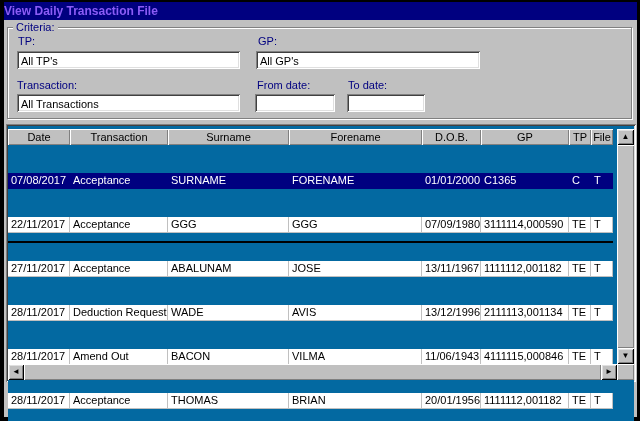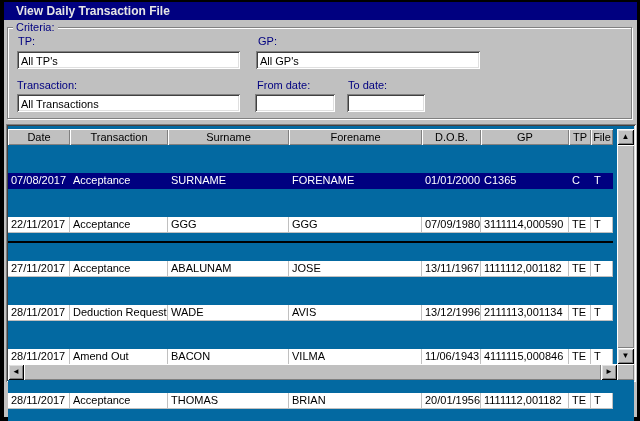--- a/index.html
+++ b/index.html
@@ -8,22 +8,22 @@
     position:relative;width:640px;height:421px;background:#c0c0c0;
     font-family:"Liberation Sans",sans-serif;color:#000;overflow:hidden;
   }
   .bstrip{position:absolute;background:#000;}
   .b-left{left:0;top:0;width:4px;height:421px;}
   .b-top{left:0;top:0;width:640px;height:2px;}
   .b-right{left:637px;top:0;width:3px;height:421px;}
   .b-bottom{left:0;top:417px;width:640px;height:4px;}
   .titlebar{
     position:absolute;left:4px;top:2px;width:633px;height:18px;
-    background:#000080;color:#e5e5e5;font-weight:bold;font-size:12px;
-    line-height:18px;padding-left:12px;white-space:nowrap;
+    background:#000080;color:#8b5cf6;font-weight:bold;font-size:12px;
+    line-height:18px;padding-left:0;white-space:nowrap;
   }
   .groupbox{
     position:absolute;left:7px;top:27px;width:625px;height:92px;
     border:1px solid #808080;box-shadow:inset 1px 1px 0 #ffffff,1px 1px 0 #ffffff;
   }
   .legend{
     position:absolute;left:13px;top:21px;background:#c0c0c0;color:#000080;
     font-size:11px;padding:0 3px;line-height:12px;
   }
   .flabel{position:absolute;color:#000080;font-size:11px;line-height:12px;white-space:nowrap;}

